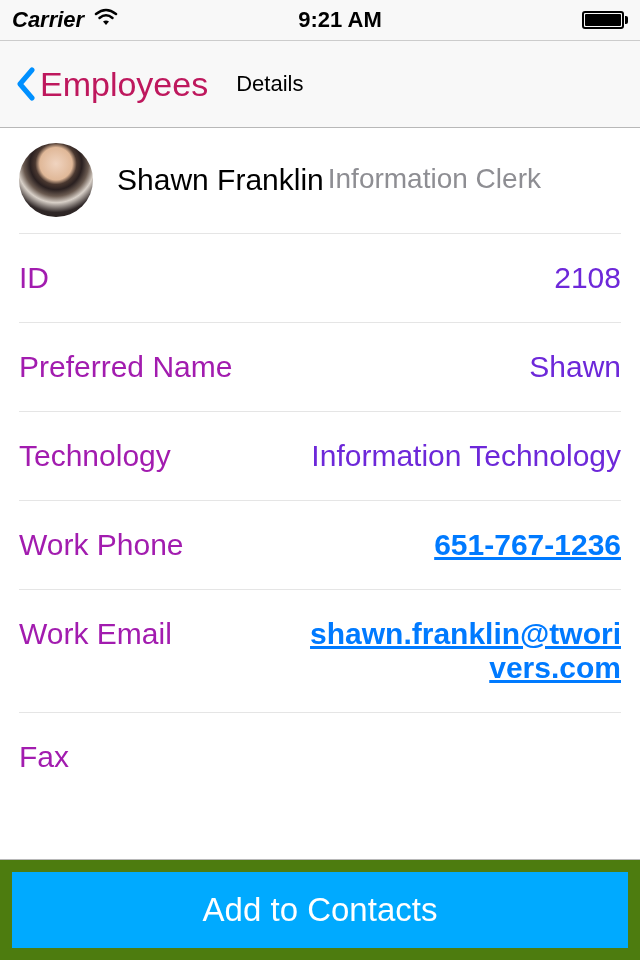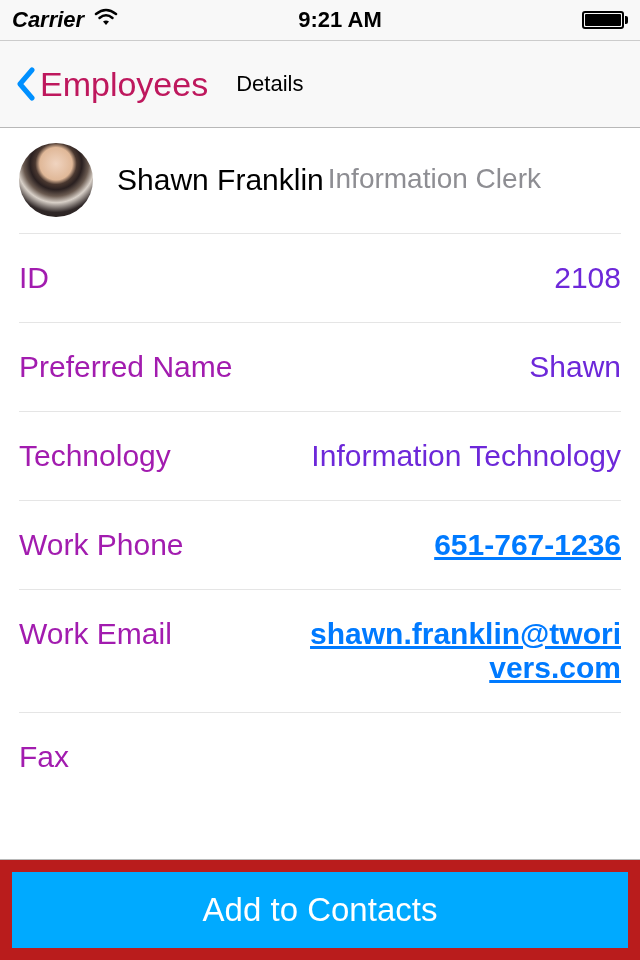--- a/index.html
+++ b/index.html
@@ -165,21 +165,21 @@
       text-decoration: underline;
       font-weight: 700;
     }
     .toolbar {
       position: absolute;
       bottom: 0;
       left: 0;
       right: 0;
       height: 101px;
       border-top: 1px solid #b8b8b8;
-      background: #b91c1c;
+      background: #4d7c0f;
       display: flex;
       align-items: center;
       justify-content: center;
       padding: 12px;
     }
     .add-contacts-btn {
       width: 100%;
       height: 100%;
       background: #00aaff;
       color: #fff;

